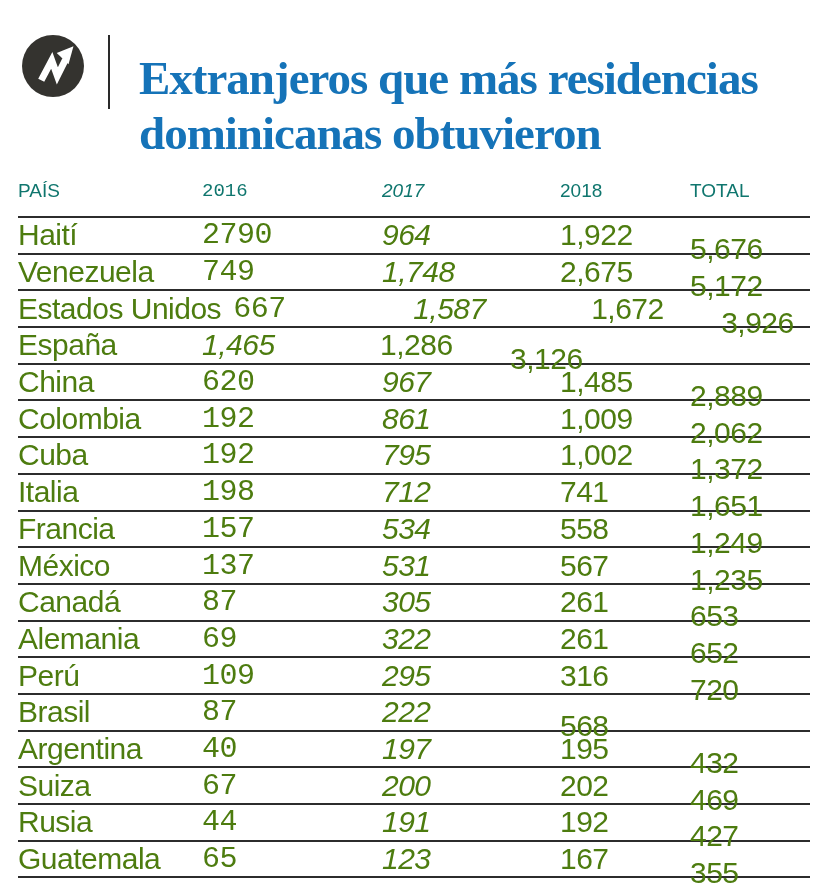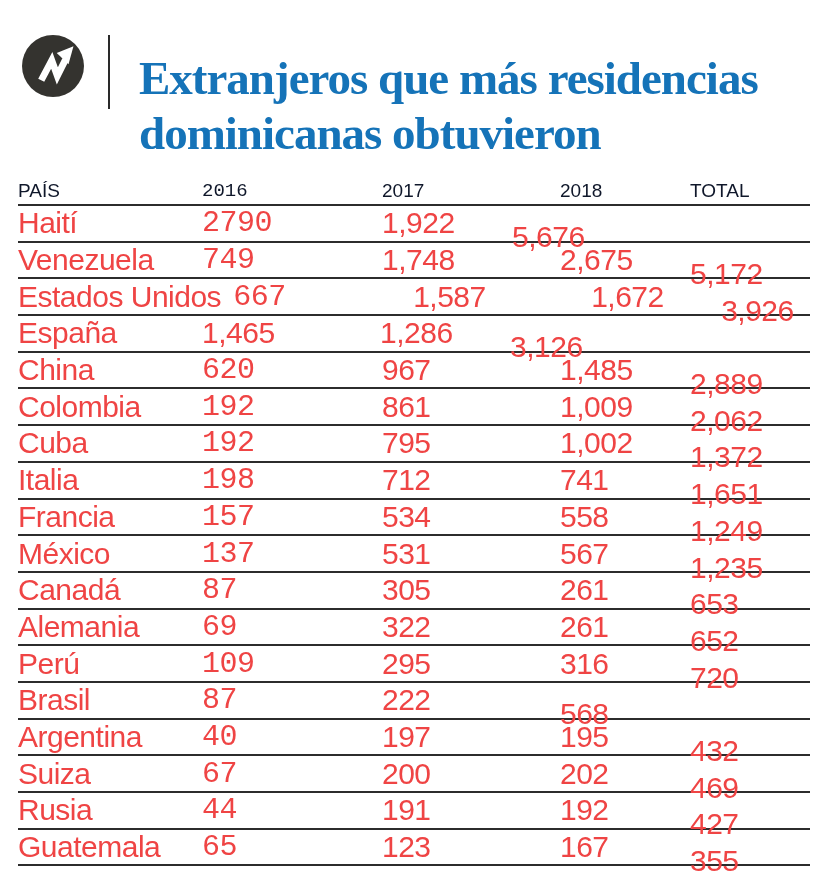--- a/index.html
+++ b/index.html
@@ -49,39 +49,39 @@
   }
 
   
   .table {
     margin: 0 16px 0 18px;
   }
   .thead {
     display: flex;
     align-items: flex-end;
     height: 32px;
-    padding-bottom: 2px;
+    padding-bottom: 14px;
     border-bottom: 2px solid #2c2c2c;
     font-size: 19px;
     letter-spacing: 0px;
-    color: #0f172a;
+    color: #0f766e;
   }
   .trow {
     display: flex;
     align-items: center;
     height: 34.7px;
     border-bottom: 2px solid #2c2c2c;
     font-size: 30px;
     letter-spacing: -0.5px;
-    color: #ef4444;
+    color: #4d7c0f;
     white-space: nowrap;
   }
   .c-pais  { flex: 0 0 auto; min-width: 172px; padding-right: 12px; }
   .c-2016  { flex: 0 0 auto; width: 180px; font-family: Liberation Mono, monospace; }
-  .c-2017  { flex: 0 0 auto; width: 178px; }
+  .c-2017  { flex: 0 0 auto; width: 178px; font-style: italic; }
   .c-2018  { flex: 0 0 auto; width: 130px; }
   .c-total { flex: 1 1 auto; margin-top: 28px; }
 </style>
 </head>
 <body>
 
 <div class="masthead">
   <div class="logo">
     <svg viewBox="0 0 100 100" width="62" height="62" aria-hidden="true">
       <circle cx="50" cy="50" r="50" fill="#34332f"></circle>
@@ -98,20 +98,21 @@
     <div class="c-pais">PAÍS</div>
     <div class="c-2016">2016</div>
     <div class="c-2017">2017</div>
     <div class="c-2018">2018</div>
     <div class="c-total">TOTAL</div>
   </div>
   <div id="table-body">
   <div class="trow">
     <div class="c-pais">Haití</div>
     <div class="c-2016">2790</div>
+    <div class="c-2017">964</div>
     <div class="c-2018">1,922</div>
     <div class="c-total">5,676</div>
   </div>
 
   <div class="trow">
     <div class="c-pais">Venezuela</div>
     <div class="c-2016">749</div>
     <div class="c-2017">1,748</div>
     <div class="c-2018">2,675</div>
     <div class="c-total">5,172</div>

